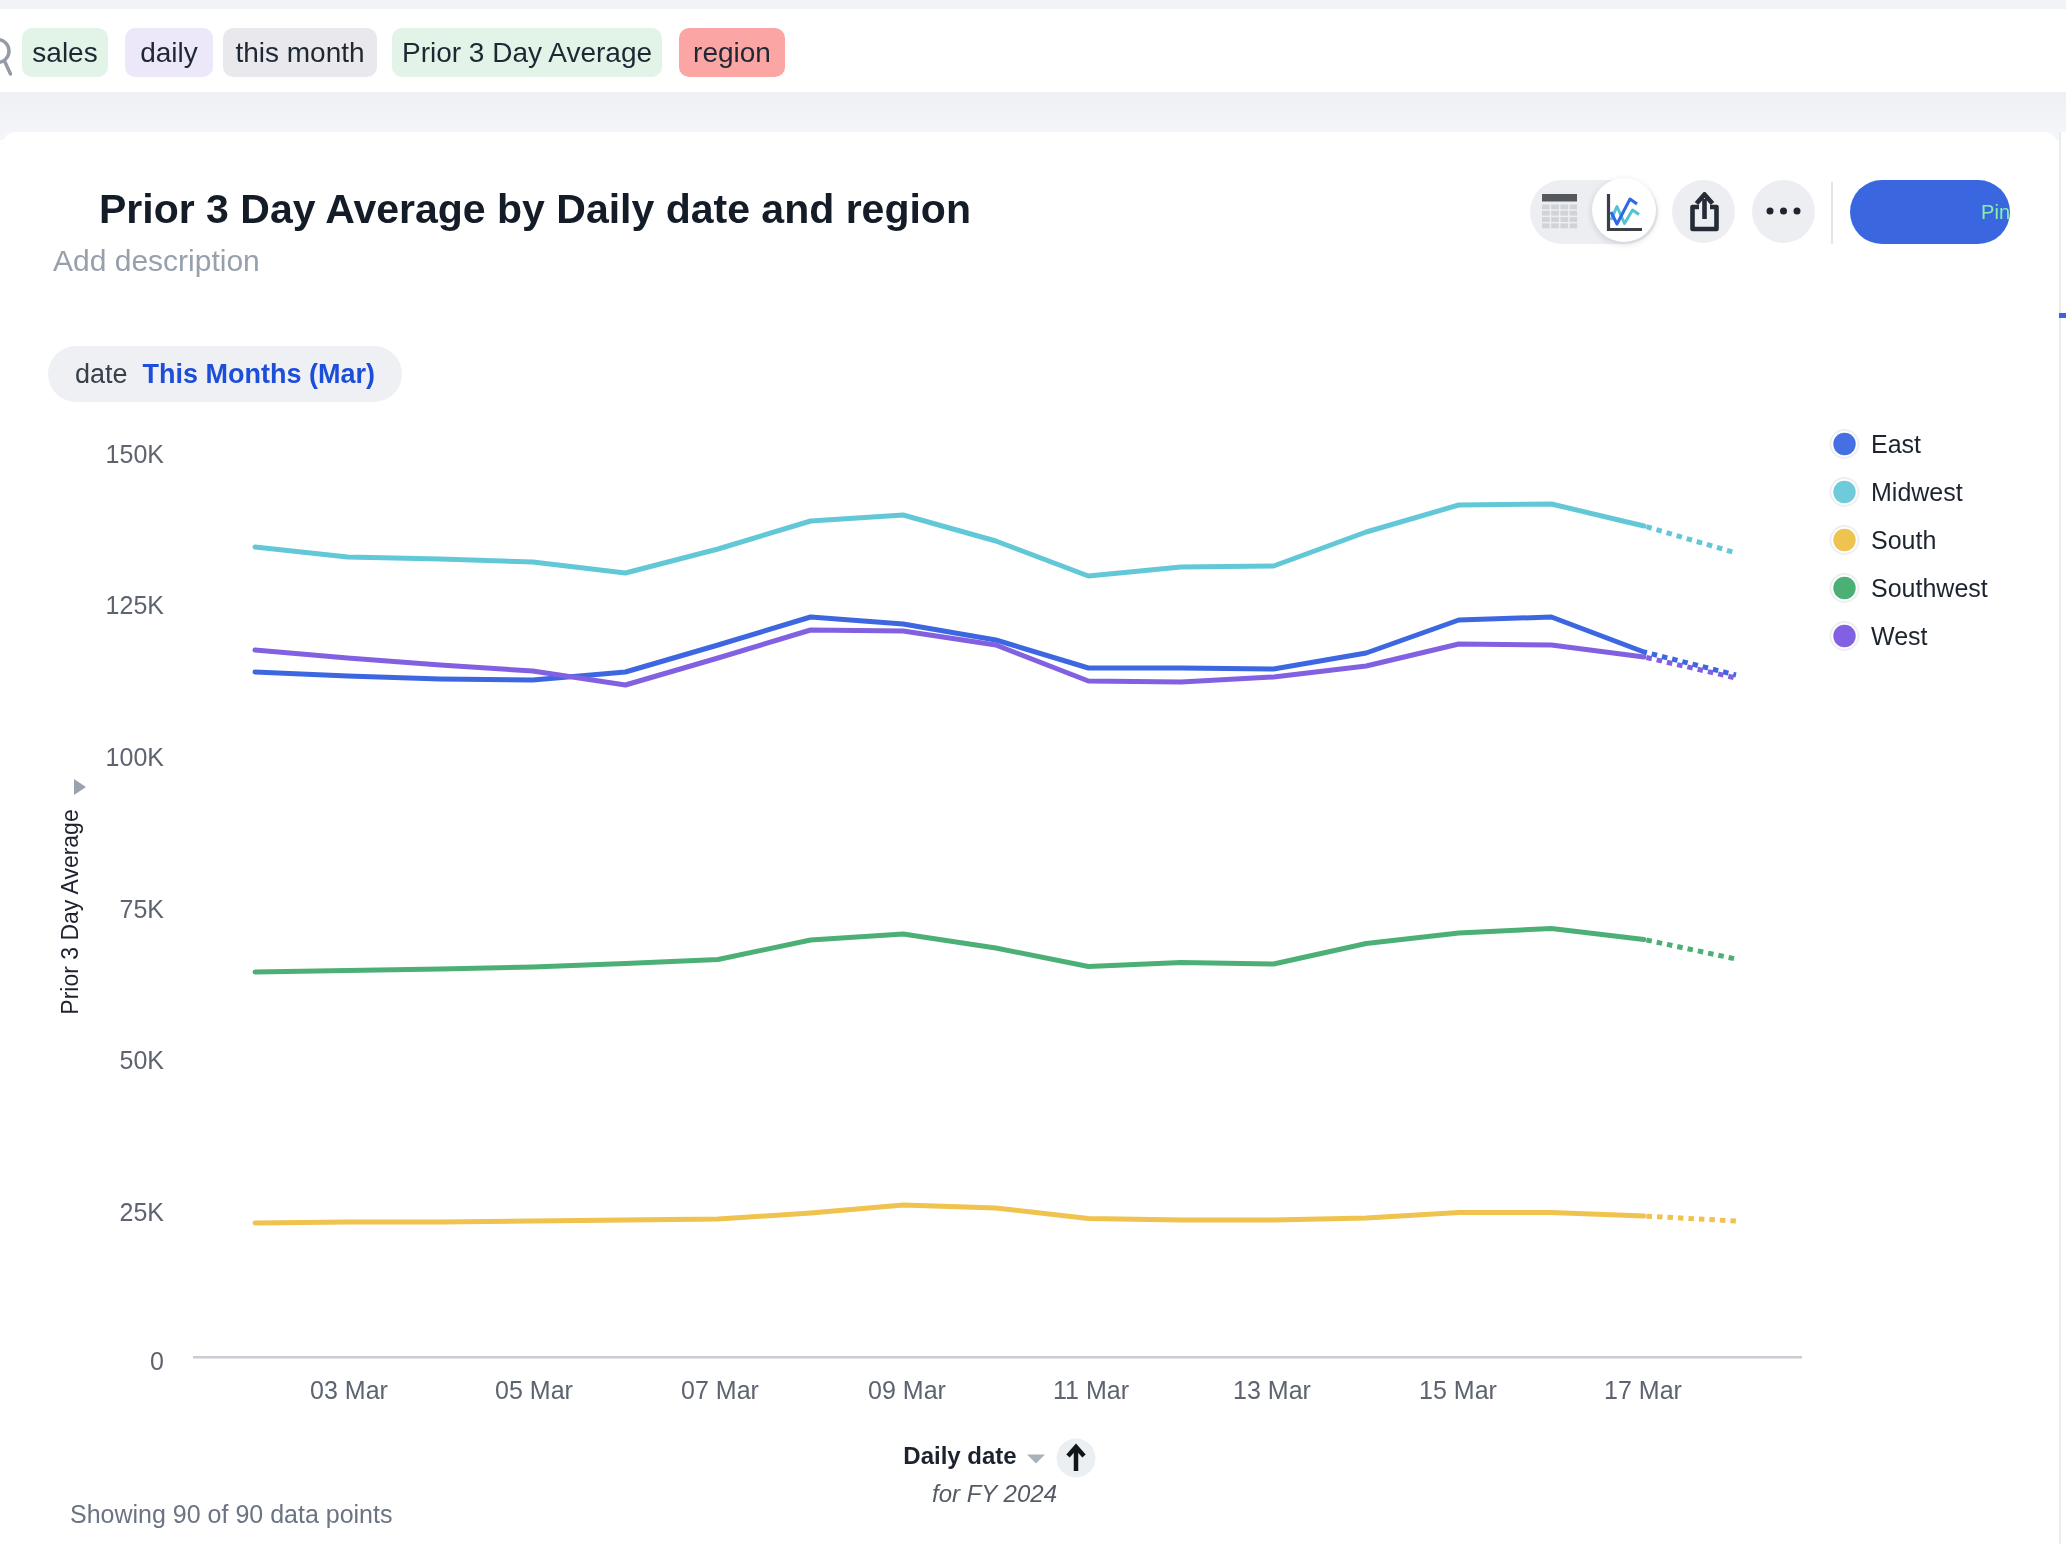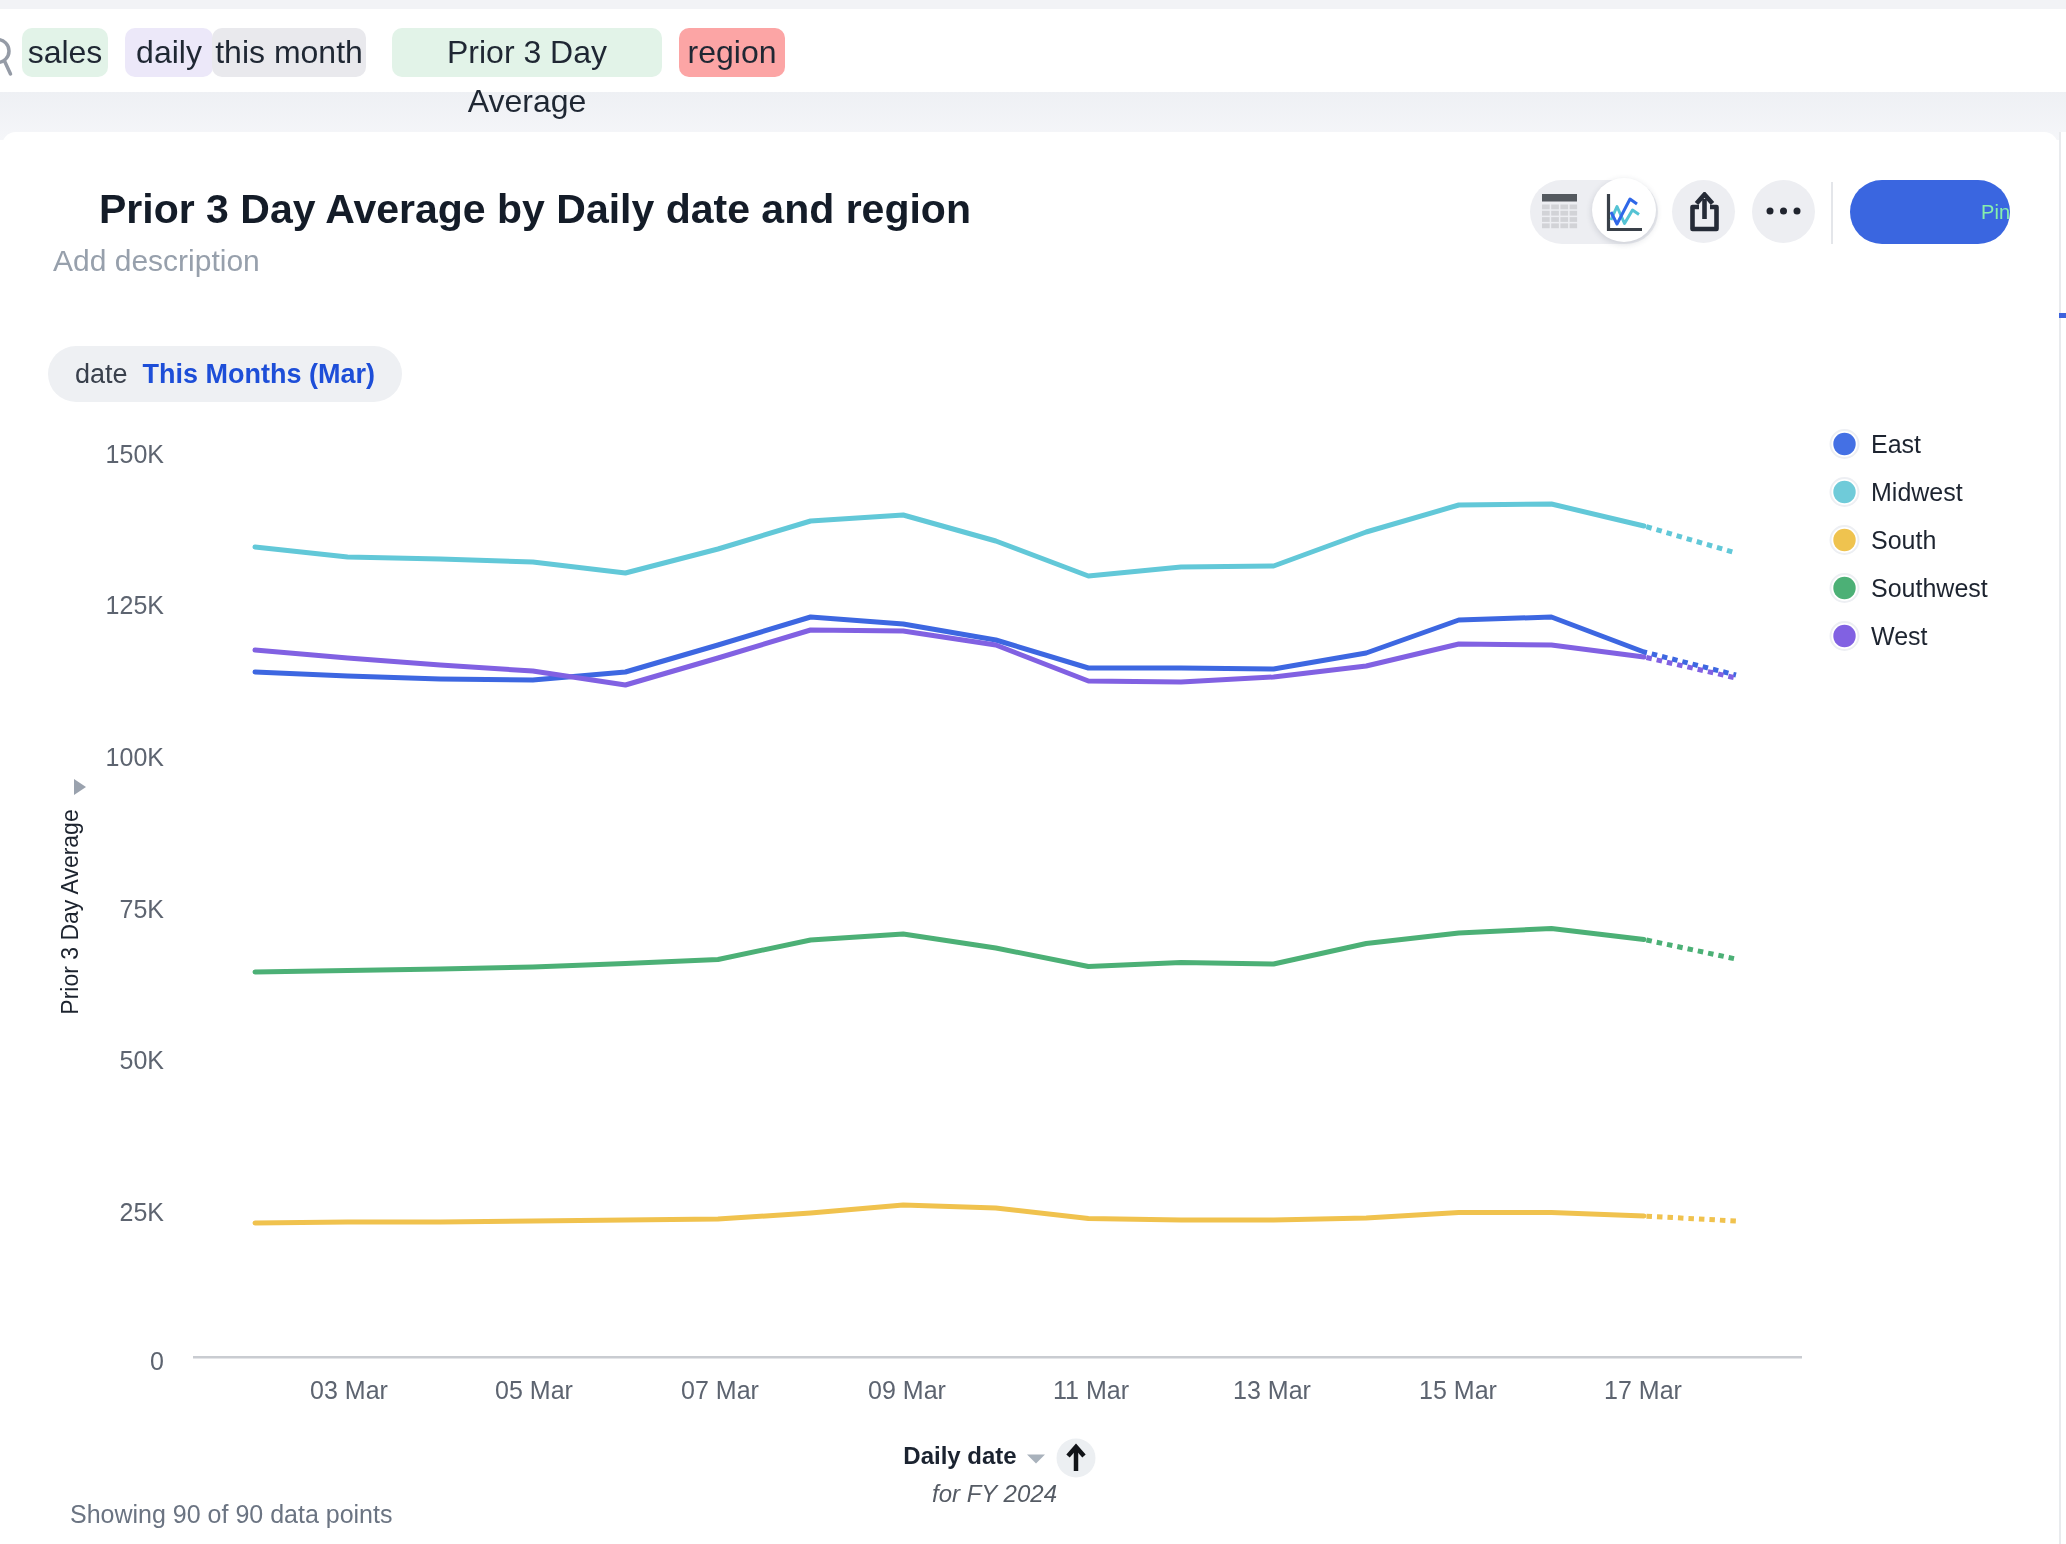--- a/index.html
+++ b/index.html
@@ -9,21 +9,21 @@
   #page { position:relative; width:2066px; height:1544px; }
   #topstrip { left:0; top:0; width:2066px; height:9px; background:#f2f3f6; }
   #searchbar { left:0; top:9px; width:2066px; height:83px; background:#fff; }
   #grayband { left:0; top:92px; width:2066px; height:48px; background:linear-gradient(#eef0f4,#f5f6f9); }
   #card { left:2px; top:132px; width:2056px; height:1412px; background:#fff;
     border-radius:14px 14px 0 0; }
   #rail { left:2061px; top:132px; width:5px; height:1412px; background:#fff; }
   #raildiv { left:2059px; top:132px; width:2px; height:1412px; background:#e9ebee; }
   #railmark { left:2059px; top:313px; width:7px; height:5px; background:#3d63dd; }
   .token { position:absolute; top:28px; height:49px; line-height:49px; text-align:center;
-    border-radius:10px; font-size:32px; color:#1f2733; }
+    border-radius:10px; font-size:28px; color:#1f2733; }
   #title { left:51px; top:186px; font-size:41px; font-weight:bold; color:#141c28;margin-left:48px; }
   #adddesc { left:53px; top:244px; font-size:30px; color:#97a0ac; }
   #chip { left:48px; top:346px; height:56px; line-height:56px; background:#eef0f3;
     border-radius:28px; font-size:27px; color:#39404c; padding:0 27px; }
   #chip b { color:#1d4ed8; }
   #toggle { left:1530px; top:180px; width:128px; height:64px; background:#edeef2; border-radius:32px; }
   #togglecircle { left:1592px; top:178px; width:64px; height:64px; background:#fff; border-radius:50%;
     box-shadow:0 2px 6px rgba(45,55,75,.18); }
   .ctl { position:absolute; top:180px; width:63px; height:63px; background:#edeef2; border-radius:50%; }
   #share { left:1672px; }
@@ -43,21 +43,21 @@
   <div class="abs" id="raildiv"></div>
   <div class="abs" id="railmark"></div>
 
   <svg class="abs" style="left:0;top:9px;" width="40" height="83" viewBox="0 0 40 83">
     <circle cx="-2.5" cy="42" r="11.5" fill="none" stroke="#959ba6" stroke-width="3.5"></circle>
     <line x1="4.5" y1="52" x2="10.5" y2="65" stroke="#959ba6" stroke-width="3.5" stroke-linecap="round"></line>
   </svg>
 
   <div class="token" style="left:22px;  width:86px;  background:#e2f3e8;">sales</div>
   <div class="token" style="left:125px; width:88px;  background:#ece8f9;">daily</div>
-  <div class="token" style="left:212px; width:154px; background:#e9e9ed;">this month</div>
+  <div class="token" style="left:223px; width:154px; background:#e9e9ed;">this month</div>
   <div class="token" style="left:392px; width:270px; background:#e2f3e8;">Prior 3 Day Average</div>
   <div class="token" style="left:679px; width:106px; background:#fca5a5;">region</div>
 
   <div class="abs" id="title">Prior 3 Day Average by Daily date and region</div>
   <div class="abs" id="adddesc">Add description</div>
   <div class="abs" id="chip">date&nbsp;&nbsp;<b>This Months (Mar)</b></div>
 
   <div class="abs" id="toggle"></div>
   <div class="abs" id="togglecircle"></div>
   <svg class="abs" style="left:1542px;top:194px;" width="36" height="37" viewBox="0 0 36 37">

